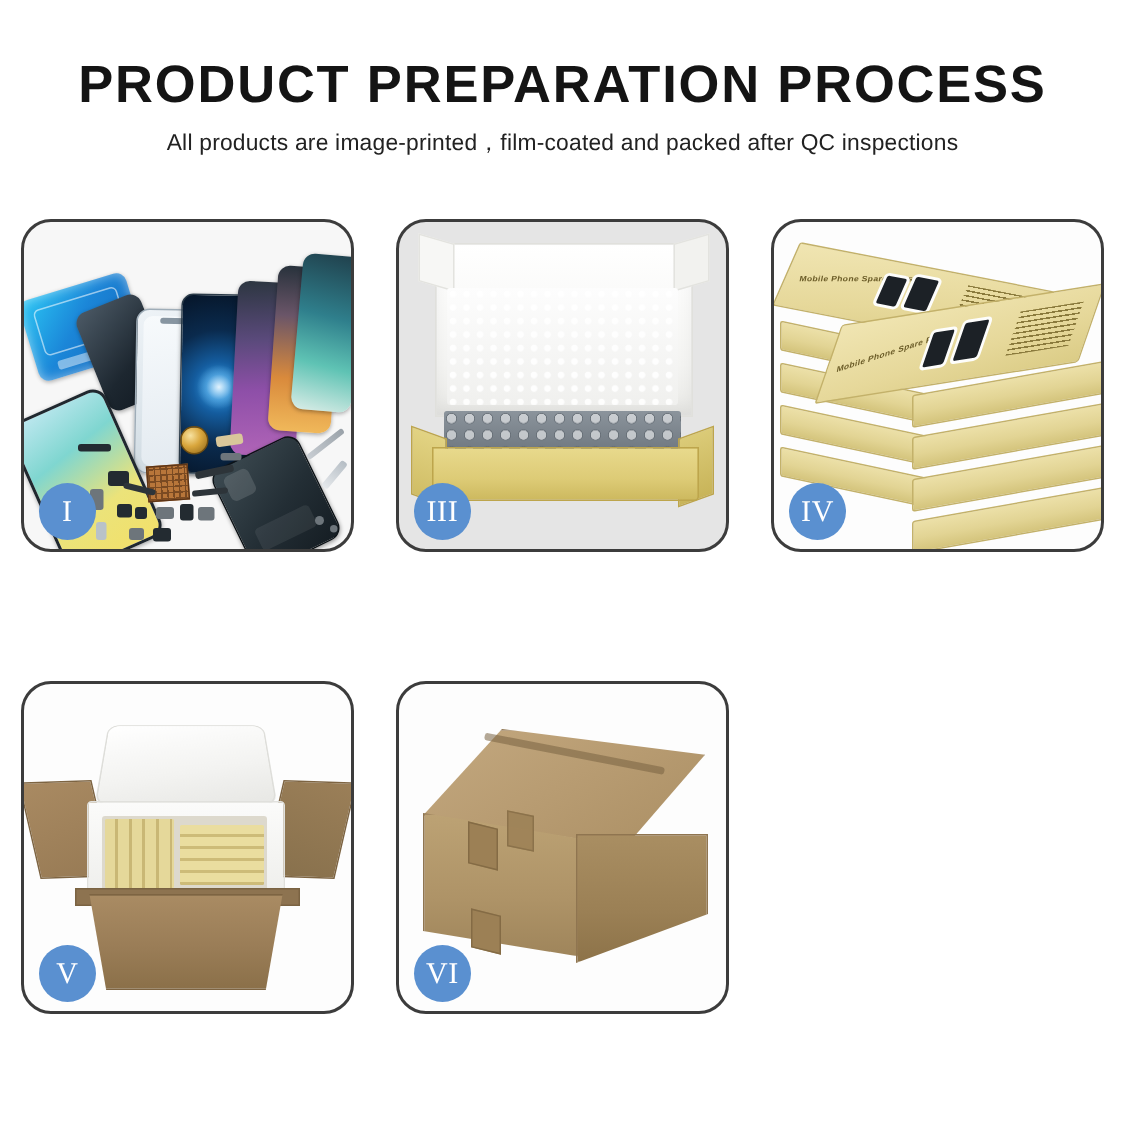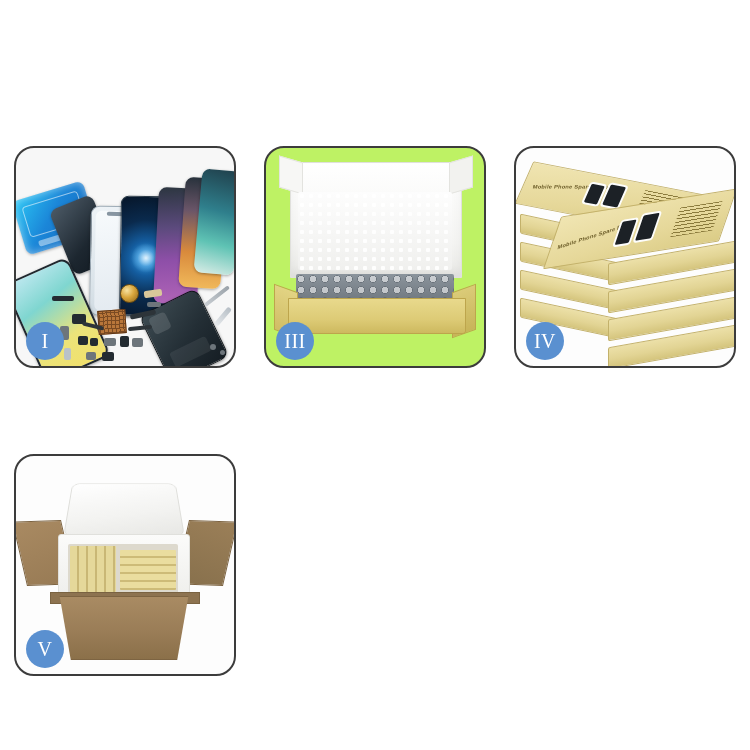--- a/index.html
+++ b/index.html
@@ -247,21 +247,21 @@
   .p2 .tape.t2 { left:68px; top:78px; width:10px; height:16px; transform:rotate(10deg); }
   .p2 .tape.t3 { left:55px; top:186px; width:12px; height:20px; transform:rotate(-8deg); }
   .p2 .tape.t4 { left:116px; top:182px; width:12px; height:22px; transform:rotate(6deg); }
   .bag-seal {
     position:absolute; left:0; right:0; top:0; height:14px;
     background:linear-gradient(180deg,#fdfdfd,#eef1f3);
     border-bottom:1px solid #e2e7ea;
   }
 
   
-  .p3 { background: #bef264; }
+  .p3 { background: #e5e5e5; }
   .box3-lid {
     position:absolute; left:24px; top:14px; width:170px; height:114px;
     background: linear-gradient(180deg,#ffffff 0%,#f4f4f2 70%,#e9e9e6 100%);
     border:1px solid #e0e0dc;
     border-radius: 3px 3px 0 0;
     box-shadow: inset 0 -6px 10px rgba(0,0,0,.05);
   }
   .box3-lid::before {
     content:""; position:absolute; left:-12px; top:-4px; width:22px; height:30px;
     background:#f7f7f5; border:1px solid #e3e3df;
@@ -420,20 +420,24 @@
   }
   .c-tape.t1 { left:46px; top:94px; width:18px; height:26px; transform:skewY(14deg); }
   .c-tape.t2 { left:48px; top:152px; width:18px; height:24px; transform:skewY(14deg); }
   .c-tape.t3 { left:72px; top:86px; width:16px; height:22px; transform:skewY(12deg); opacity:.85; }
 </style>
 </head>
 <body>
 
 <div class="page">
 
+  <div class="header">
+    <div class="title">PRODUCT PREPARATION PROCESS</div>
+    <div class="subtitle">All products are image-printed，film-coated and packed after QC inspections</div>
+  </div>
 
   <div class="grid">
 
     <div class="card p1">
       <div class="scene">
         <div class="phone ph-a"></div>
         <div class="phone ph-b"></div>
         <div class="phone ph-glass"></div>
         <div class="phone ph-c"></div>
         <div class="phone ph-d"></div>
@@ -524,15 +528,27 @@
         <div class="v-inner">
           <div class="v-bars-l"></div>
           <div class="v-bars-r"></div>
         </div>
         <div class="v-side"></div>
         <div class="v-front"></div>
       </div>
       <div class="badge">V</div>
     </div>
 
+    <div class="card p6">
+      <div class="scene">
+        <div class="c-top"></div>
+        <div class="c-seam"></div>
+        <div class="c-left"></div>
+        <div class="c-right"></div>
+        <div class="c-tape t1"></div>
+        <div class="c-tape t2"></div>
+        <div class="c-tape t3"></div>
+      </div>
+      <div class="badge">VI</div>
+    </div>
 
   </div>
 </div>
 
 </body></html>

